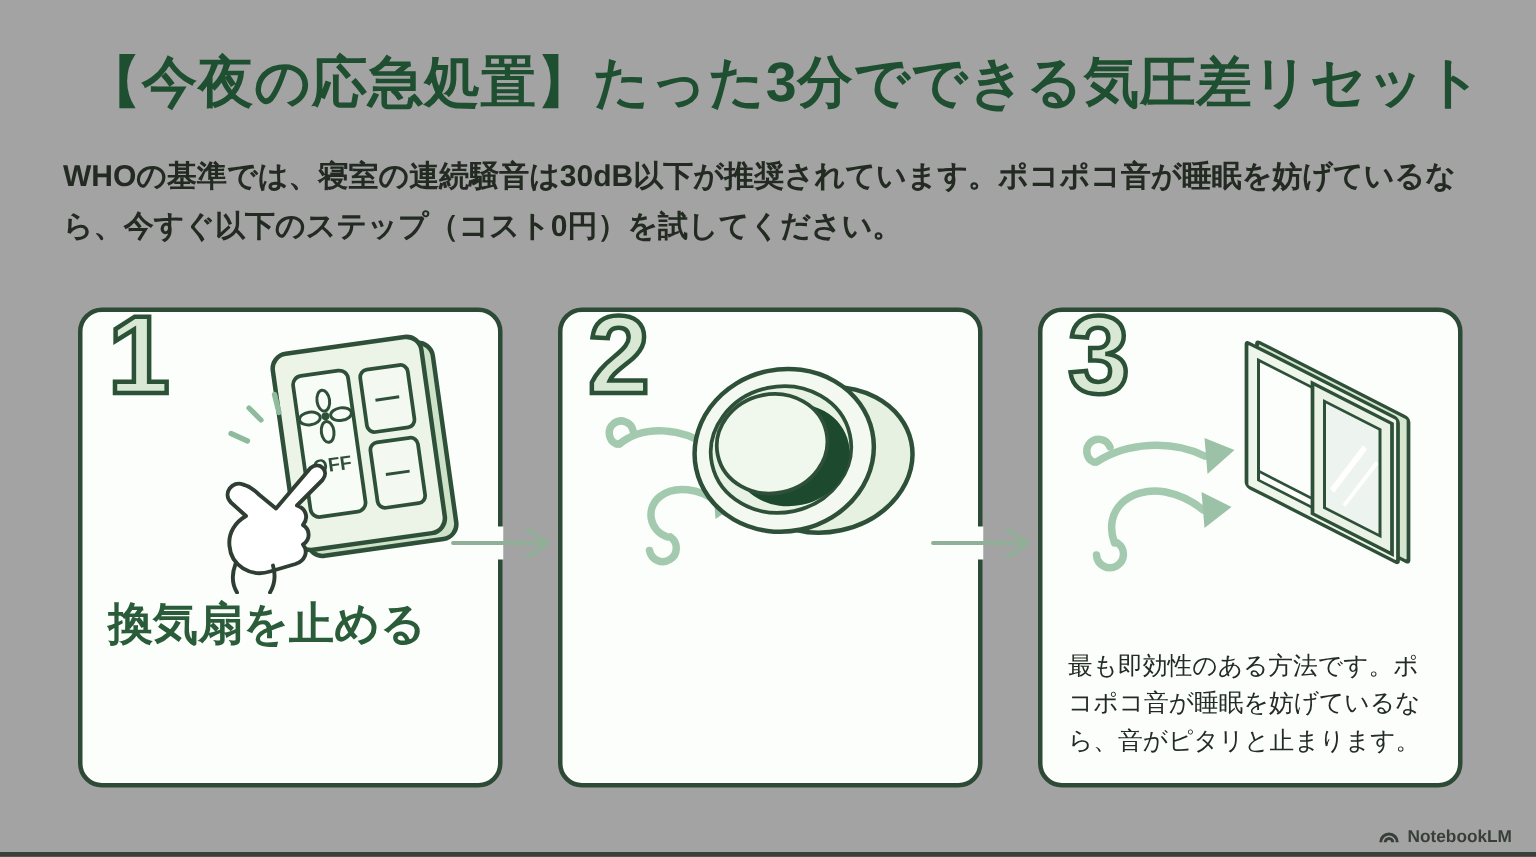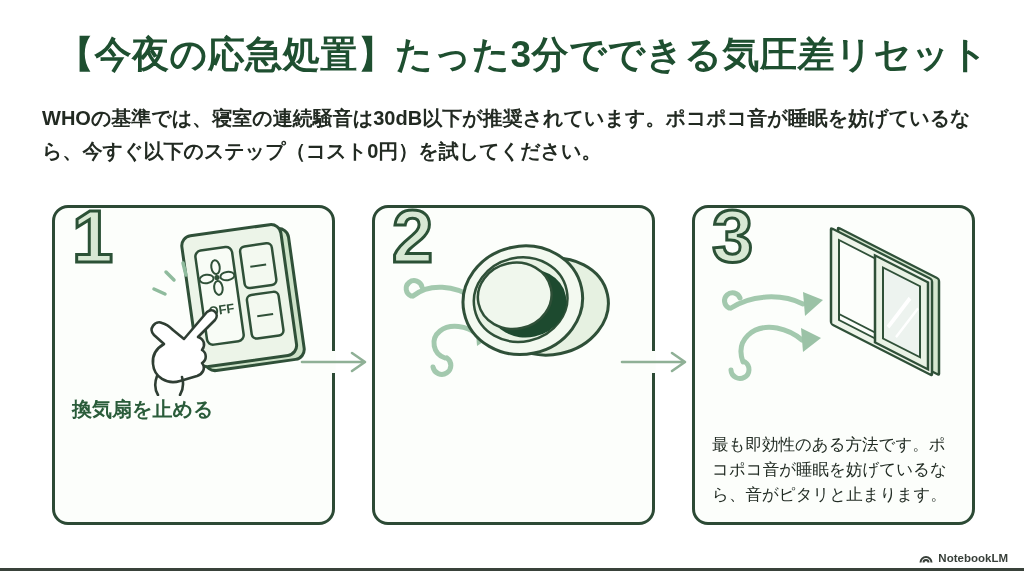--- a/index.html
+++ b/index.html
@@ -1,18 +1,18 @@
 <!DOCTYPE html>
 <html><head>
 <meta charset="utf-8">
 <style>
   html,body{margin:0;padding:0;background:#222;}
   .slide{
     position:relative;width:1024px;height:571px;overflow:hidden;
-    background:#ffffff;
+    background:#a3a3a3;
     font-family:"Liberation Sans","DejaVu Sans",sans-serif;
     color:#20261f;
     text-decoration:underline;
   }
   .title{
     position:absolute;left:57px;top:30px;width:940px;
     font-size:37px;font-weight:800;letter-spacing:.5px;
     color:#1e4f30;white-space:nowrap;
   }
   .intro{
@@ -25,31 +25,31 @@
     background:#fcfefb;border:3px solid #2c4a35;border-radius:16px;
   }
   .step-number{
     position:absolute;left:17px;top:-8px;
     font-size:74px;font-weight:800;line-height:1;
     color:#d8e8d4;-webkit-text-stroke:3px #2b5136;
   }
   .illustration{position:absolute;left:14px;top:8px;}
   .card-title{
     position:absolute;left:17px;top:188px;width:250px;
-    font-size:20px;font-weight:800;color:#2a5c3a;
+    font-size:30px;font-weight:800;color:#2a5c3a;
   }
   .card-body{
     position:absolute;left:17px;top:224px;width:250px;
     font-size:16.5px;line-height:25px;font-weight:500;color:#222c24;
   }
   .step-arrow{position:absolute;top:349px;width:72px;height:26px;}
   .arrow-1{left:300px;}
   .arrow-2{left:620px;}
   .watermark{
-    position:absolute;right:16px;bottom:7px;display:flex;align-items:flex-end;gap:5px;
+    position:absolute;right:16px;bottom:7px;display:flex;align-items:flex-start;gap:5px;
     font-size:11.5px;font-weight:700;color:#383f39;
   }
   .bottom-edge{
     position:absolute;left:0;bottom:0;width:1024px;height:3px;background:#39423a;
   }
   svg text{font-family:"Liberation Sans","DejaVu Sans",sans-serif;}
 </style>
 </head>
 <body>
 

